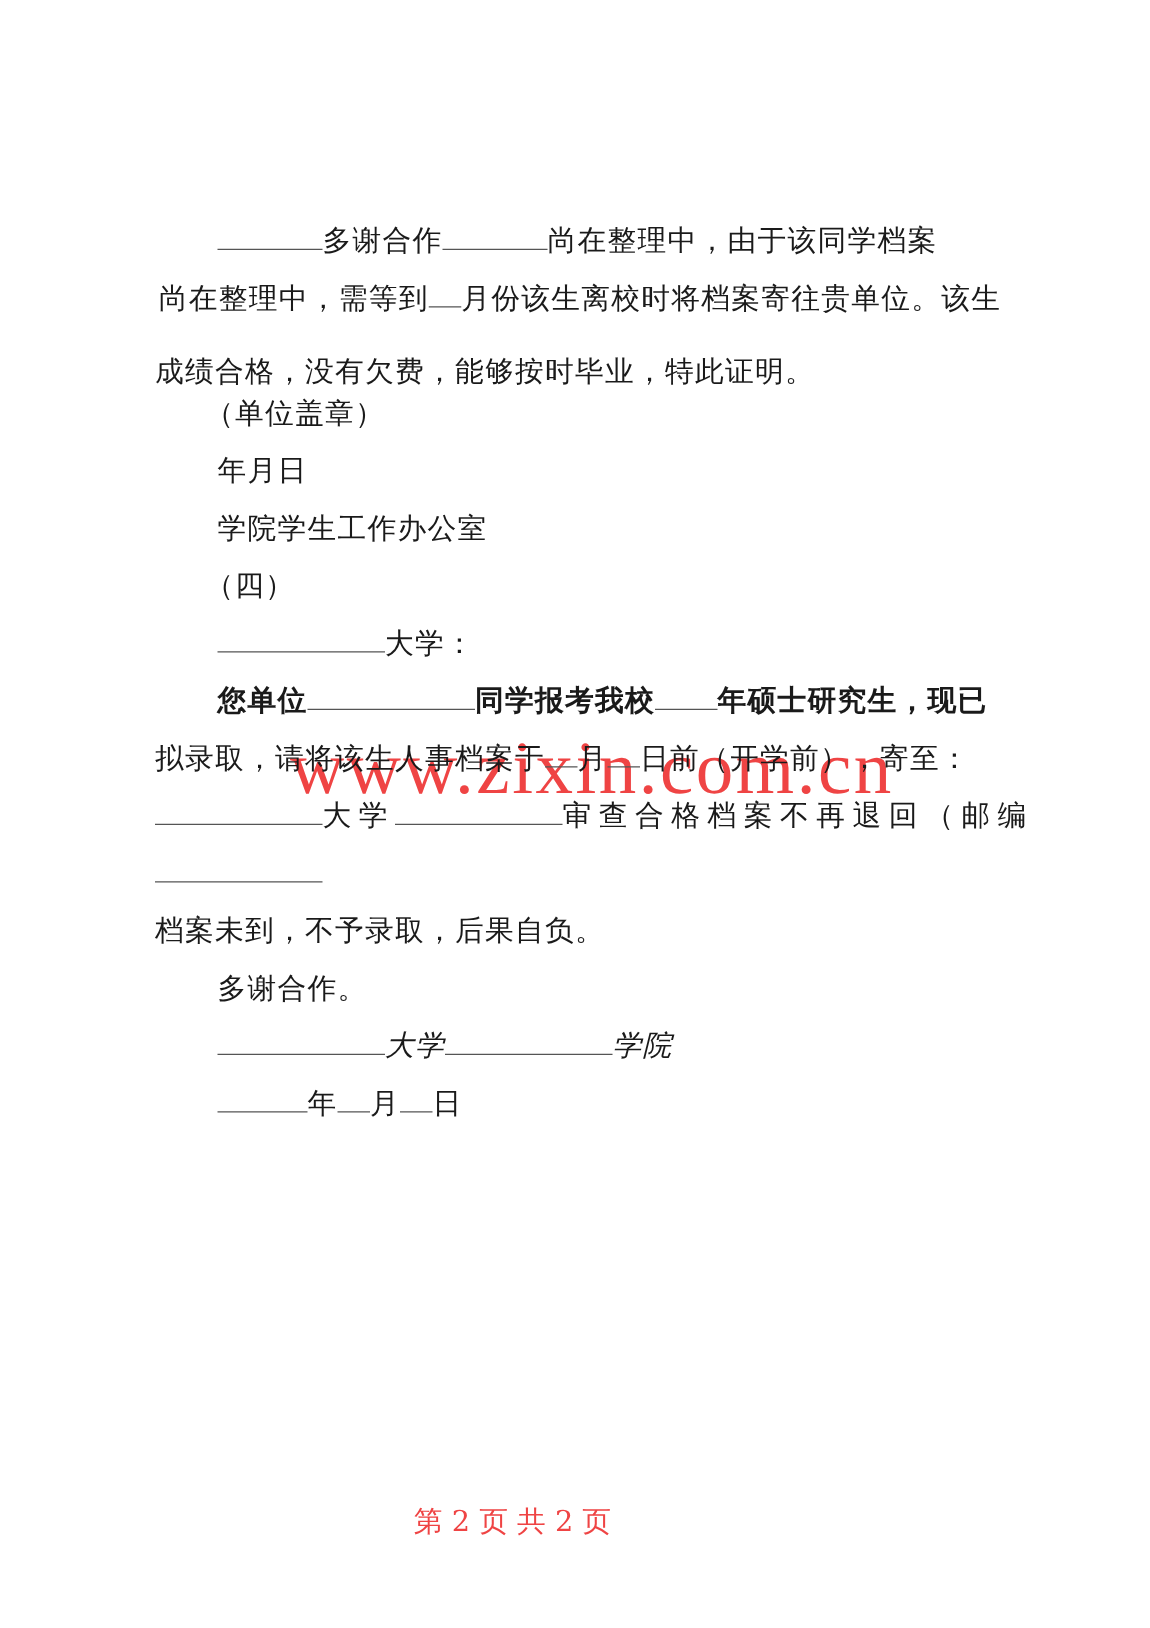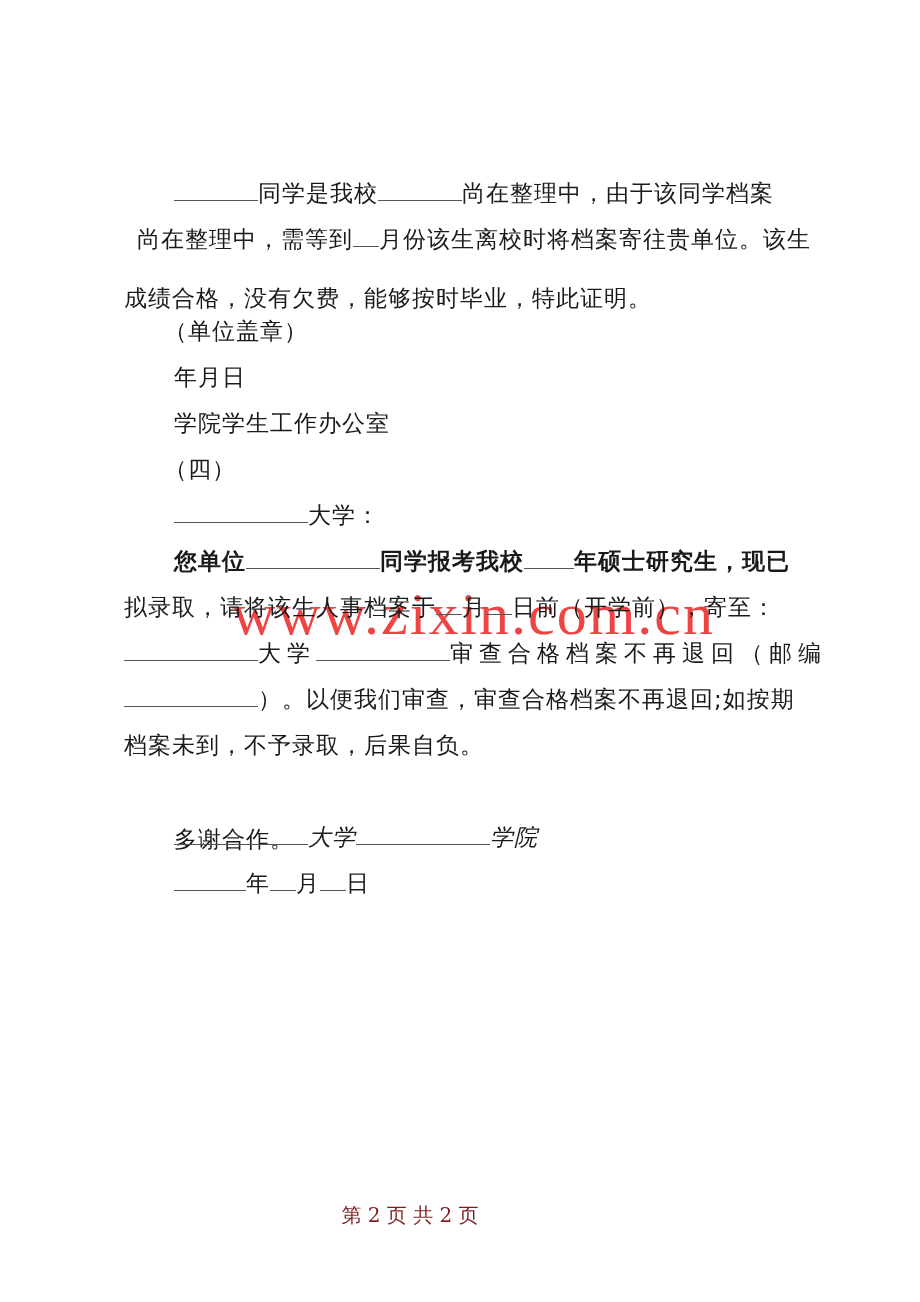--- a/index.html
+++ b/index.html
@@ -3,33 +3,33 @@
 <meta charset="utf-8">
 <style>
   html, body { margin: 0; padding: 0; background: #ffffff; }
   body { width: 920px; height: 1302px; position: relative; overflow: hidden;
          font-family: "DejaVu Sans", sans-serif; color: #1a1a1a; }
   .line { position: absolute; font-size: 23px; line-height: 30px; white-space: nowrap; letter-spacing: 1px; }
   .blank { display: inline-block; border-bottom: 1px solid #555; height: 20px; vertical-align: baseline; }
   .watermark { position: absolute; left: 232px; top: 580px; font-family: Liberation Serif, serif;
                font-size: 60px; color: #ef4444; letter-spacing: 2px; z-index: 0; }
   .footer { position: absolute; top: 1202px; left: 0; width: 820px; text-align: center;
-            font-family: "DejaVu Serif", serif; font-size: 20px; color: #7f1d1d; }
+            font-family: "DejaVu Serif", serif; font-size: 23px; color: #ef4444; }
   .content { position: relative; z-index: 1; }
 </style>
 </head>
 <body>
 
 <div class="watermark">www.zixin.com.cn</div>
 
 <div class="content">
   <div class="line" style="left:174px;top:178px;">
-    <span class="blank" style="width:84px"></span><span>同学是我校</span><span class="blank" style="width:84px"></span><span>尚在整理中，由于该同学档案</span>
+    <span class="blank" style="width:84px"></span><span>多谢合作</span><span class="blank" style="width:84px"></span><span>尚在整理中，由于该同学档案</span>
   </div>
-  <div class="line" style="left:137px;top:224px;text-align:right;">
+  <div class="line" style="left:127px;top:224px;text-align:right;">
     <span>尚在整理中，需等到</span><span class="blank" style="width:26px"></span><span>月份该生离校时将档案寄往贵单位。该生</span>
   </div>
   <div class="line" style="left:124px;top:283px;">成绩合格，没有欠费，能够按时毕业，特此证明。</div>
   <div class="line" style="left:164px;top:316px;">（单位盖章）</div>
   <div class="line" style="left:174px;top:362px;">年月日</div>
   <div class="line" style="left:174px;top:408px;">学院学生工作办公室</div>
   <div class="line" style="left:164px;top:454px;">（四）</div>
 
   <div class="line" style="left:174px;top:500px;">
     <span class="blank" style="width:134px"></span><span>大学：</span>
@@ -37,24 +37,24 @@
   <div class="line" style="left:174px;top:546px;font-weight:bold;">
     <span>您单位</span><span class="blank" style="width:134px"></span><span>同学报考我校</span><span class="blank" style="width:50px"></span><span>年硕士研究生，现已</span>
   </div>
   <div class="line" style="left:124px;top:592px;">
     <span>拟录取，请将该生人事档案于</span><span class="blank" style="width:26px"></span><span>月</span><span class="blank" style="width:26px"></span><span>日前（开学前），寄至：</span>
   </div>
   <div class="line" style="left:124px;top:638px;letter-spacing:6px;">
     <span class="blank" style="width:134px"></span><span>大学</span><span class="blank" style="width:134px"></span><span>审查合格档案不再退回（邮编</span>
   </div>
   <div class="line" style="left:124px;top:684px;">
-    <span class="blank" style="width:134px"></span><span>）。以便我们审查，审查合格档案不再退回;如按期</span>
+    <span class="blank" style="width:134px"></span>
   </div>
   <div class="line" style="left:124px;top:730px;text-align:right;">档案未到，不予录取，后果自负。</div>
-  <div class="line" style="left:174px;top:776px;margin-top:48px;">多谢合作。</div>
+  <div class="line" style="left:174px;top:776px;">多谢合作。</div>
   <div class="line" style="left:174px;top:822px;font-style:italic;">
     <span class="blank" style="width:134px"></span><span>大学</span><span class="blank" style="width:134px"></span><span>学院</span>
   </div>
   <div class="line" style="left:174px;top:868px;">
     <span class="blank" style="width:72px"></span><span>年</span><span class="blank" style="width:26px"></span><span>月</span><span class="blank" style="width:26px"></span><span>日</span>
   </div>
 </div>
 
 <div class="footer">第 2 页  共 2 页</div>
 

